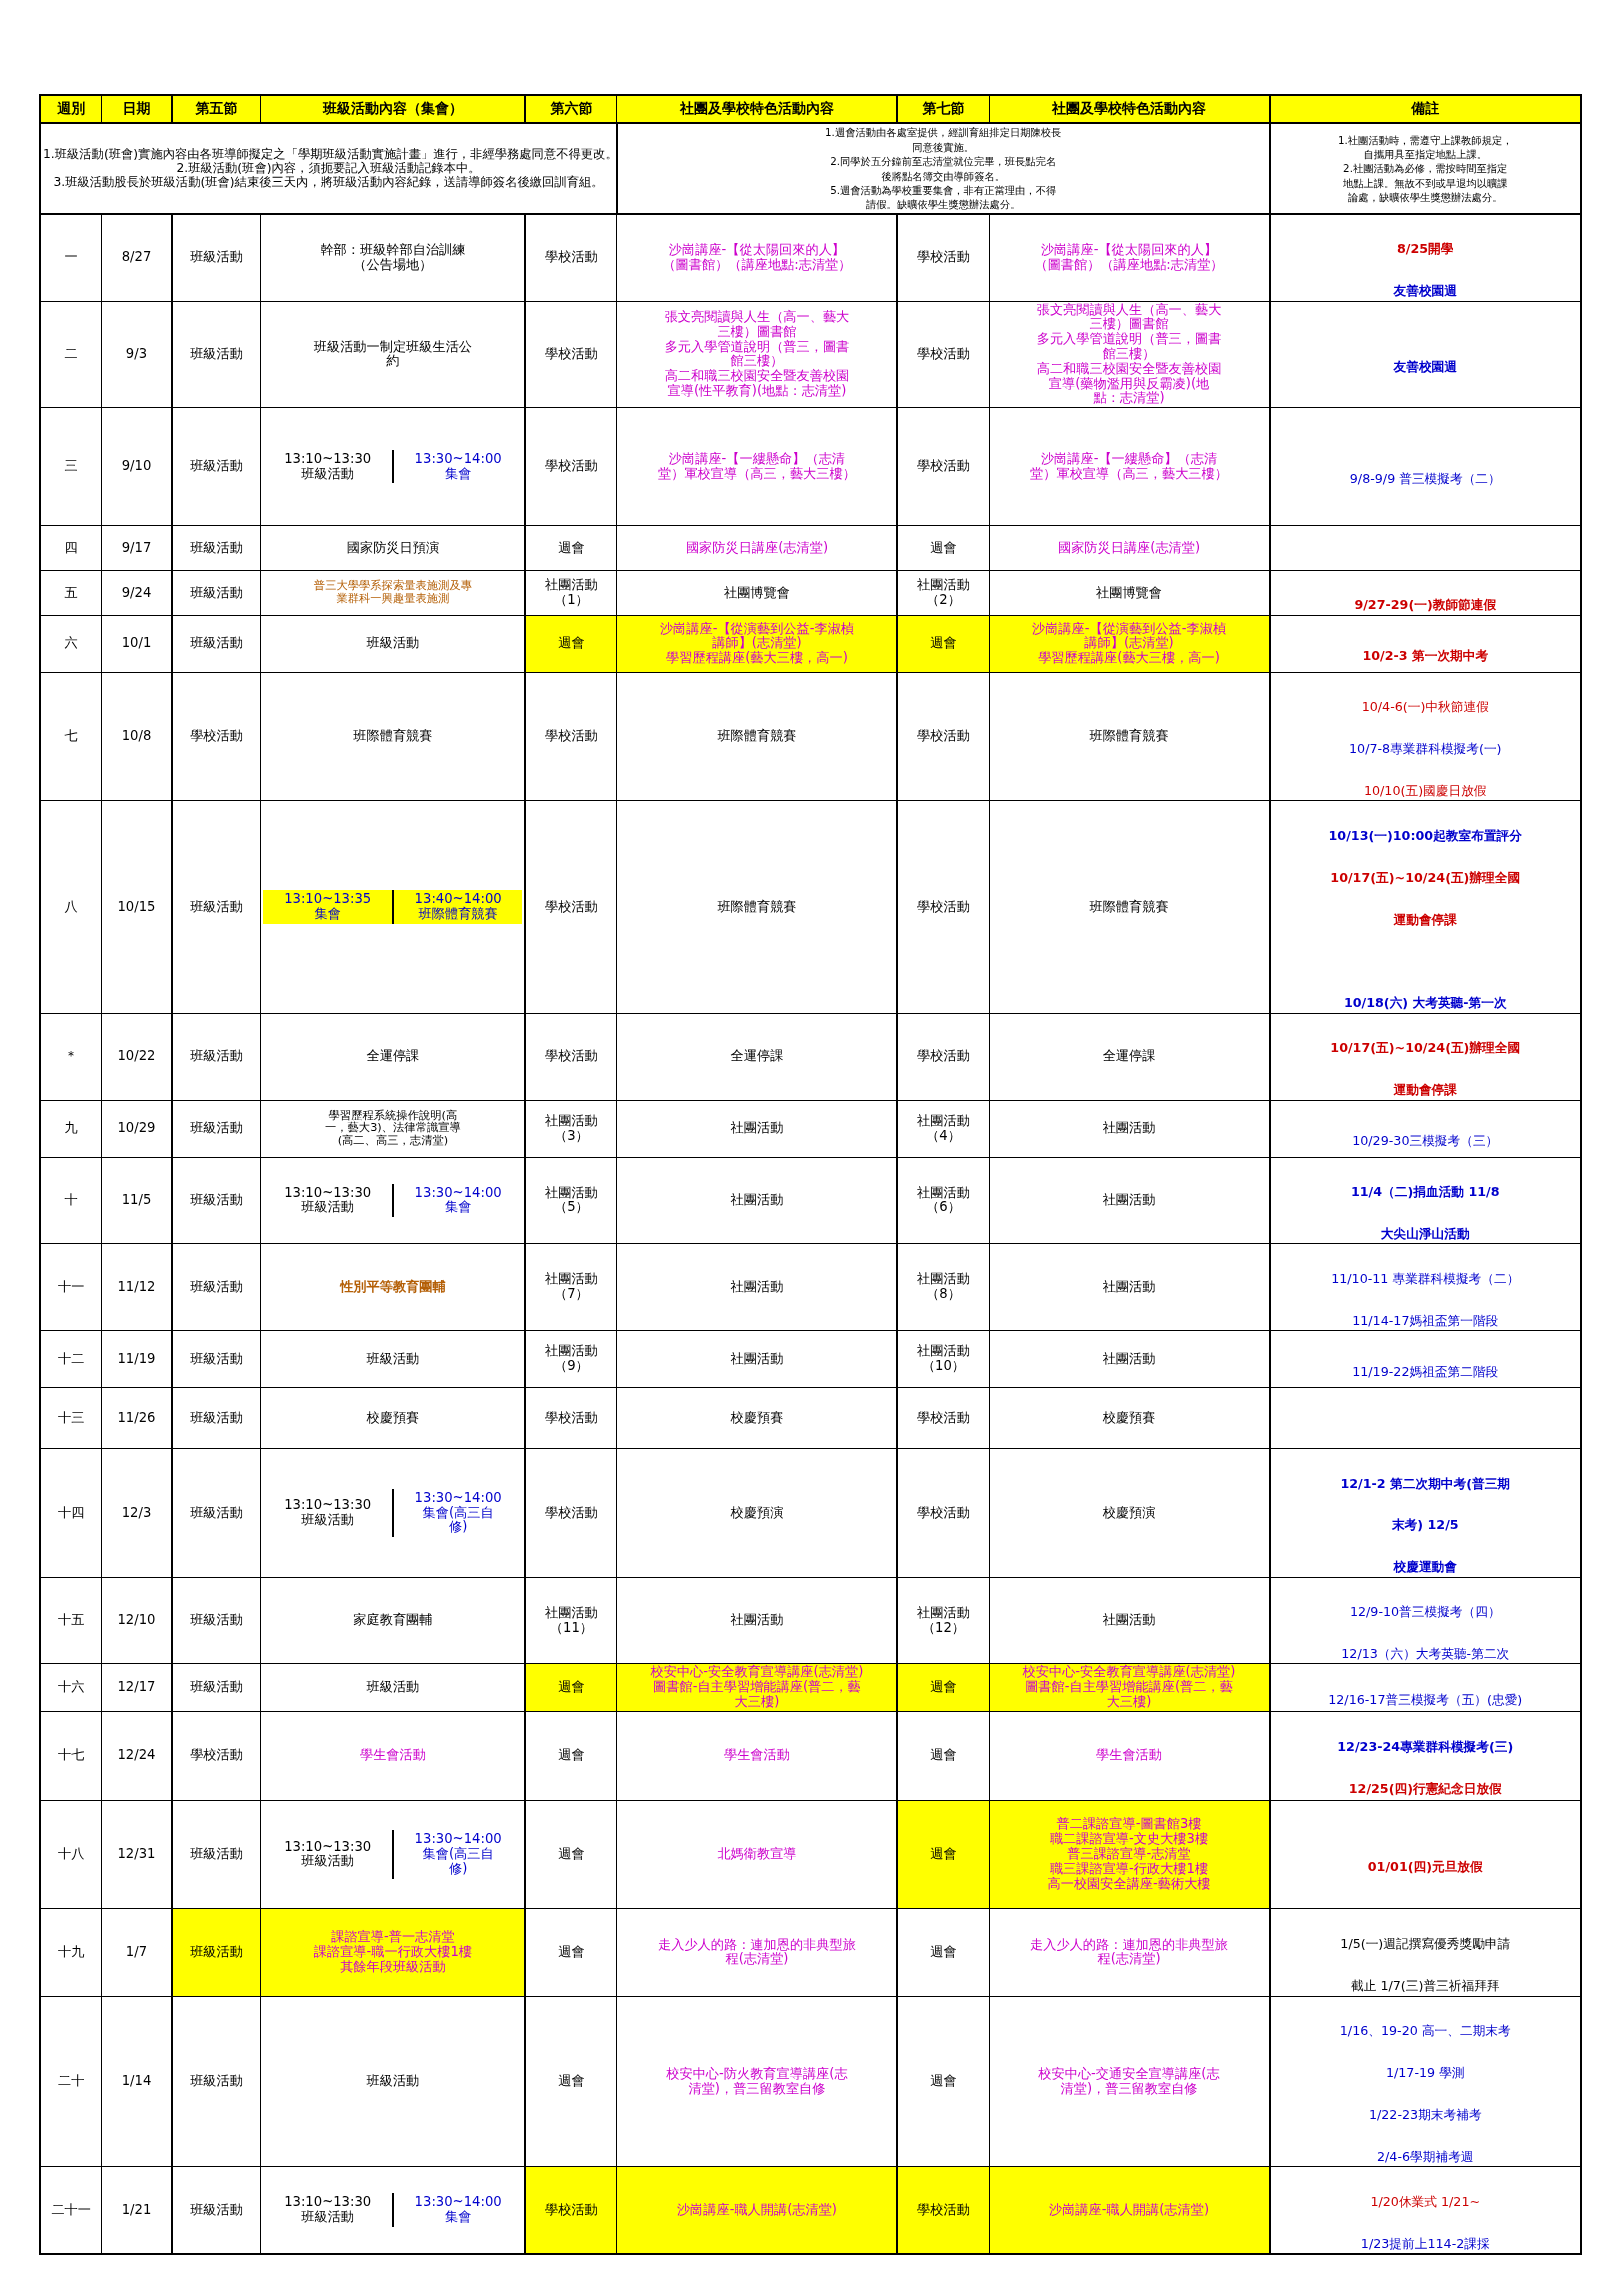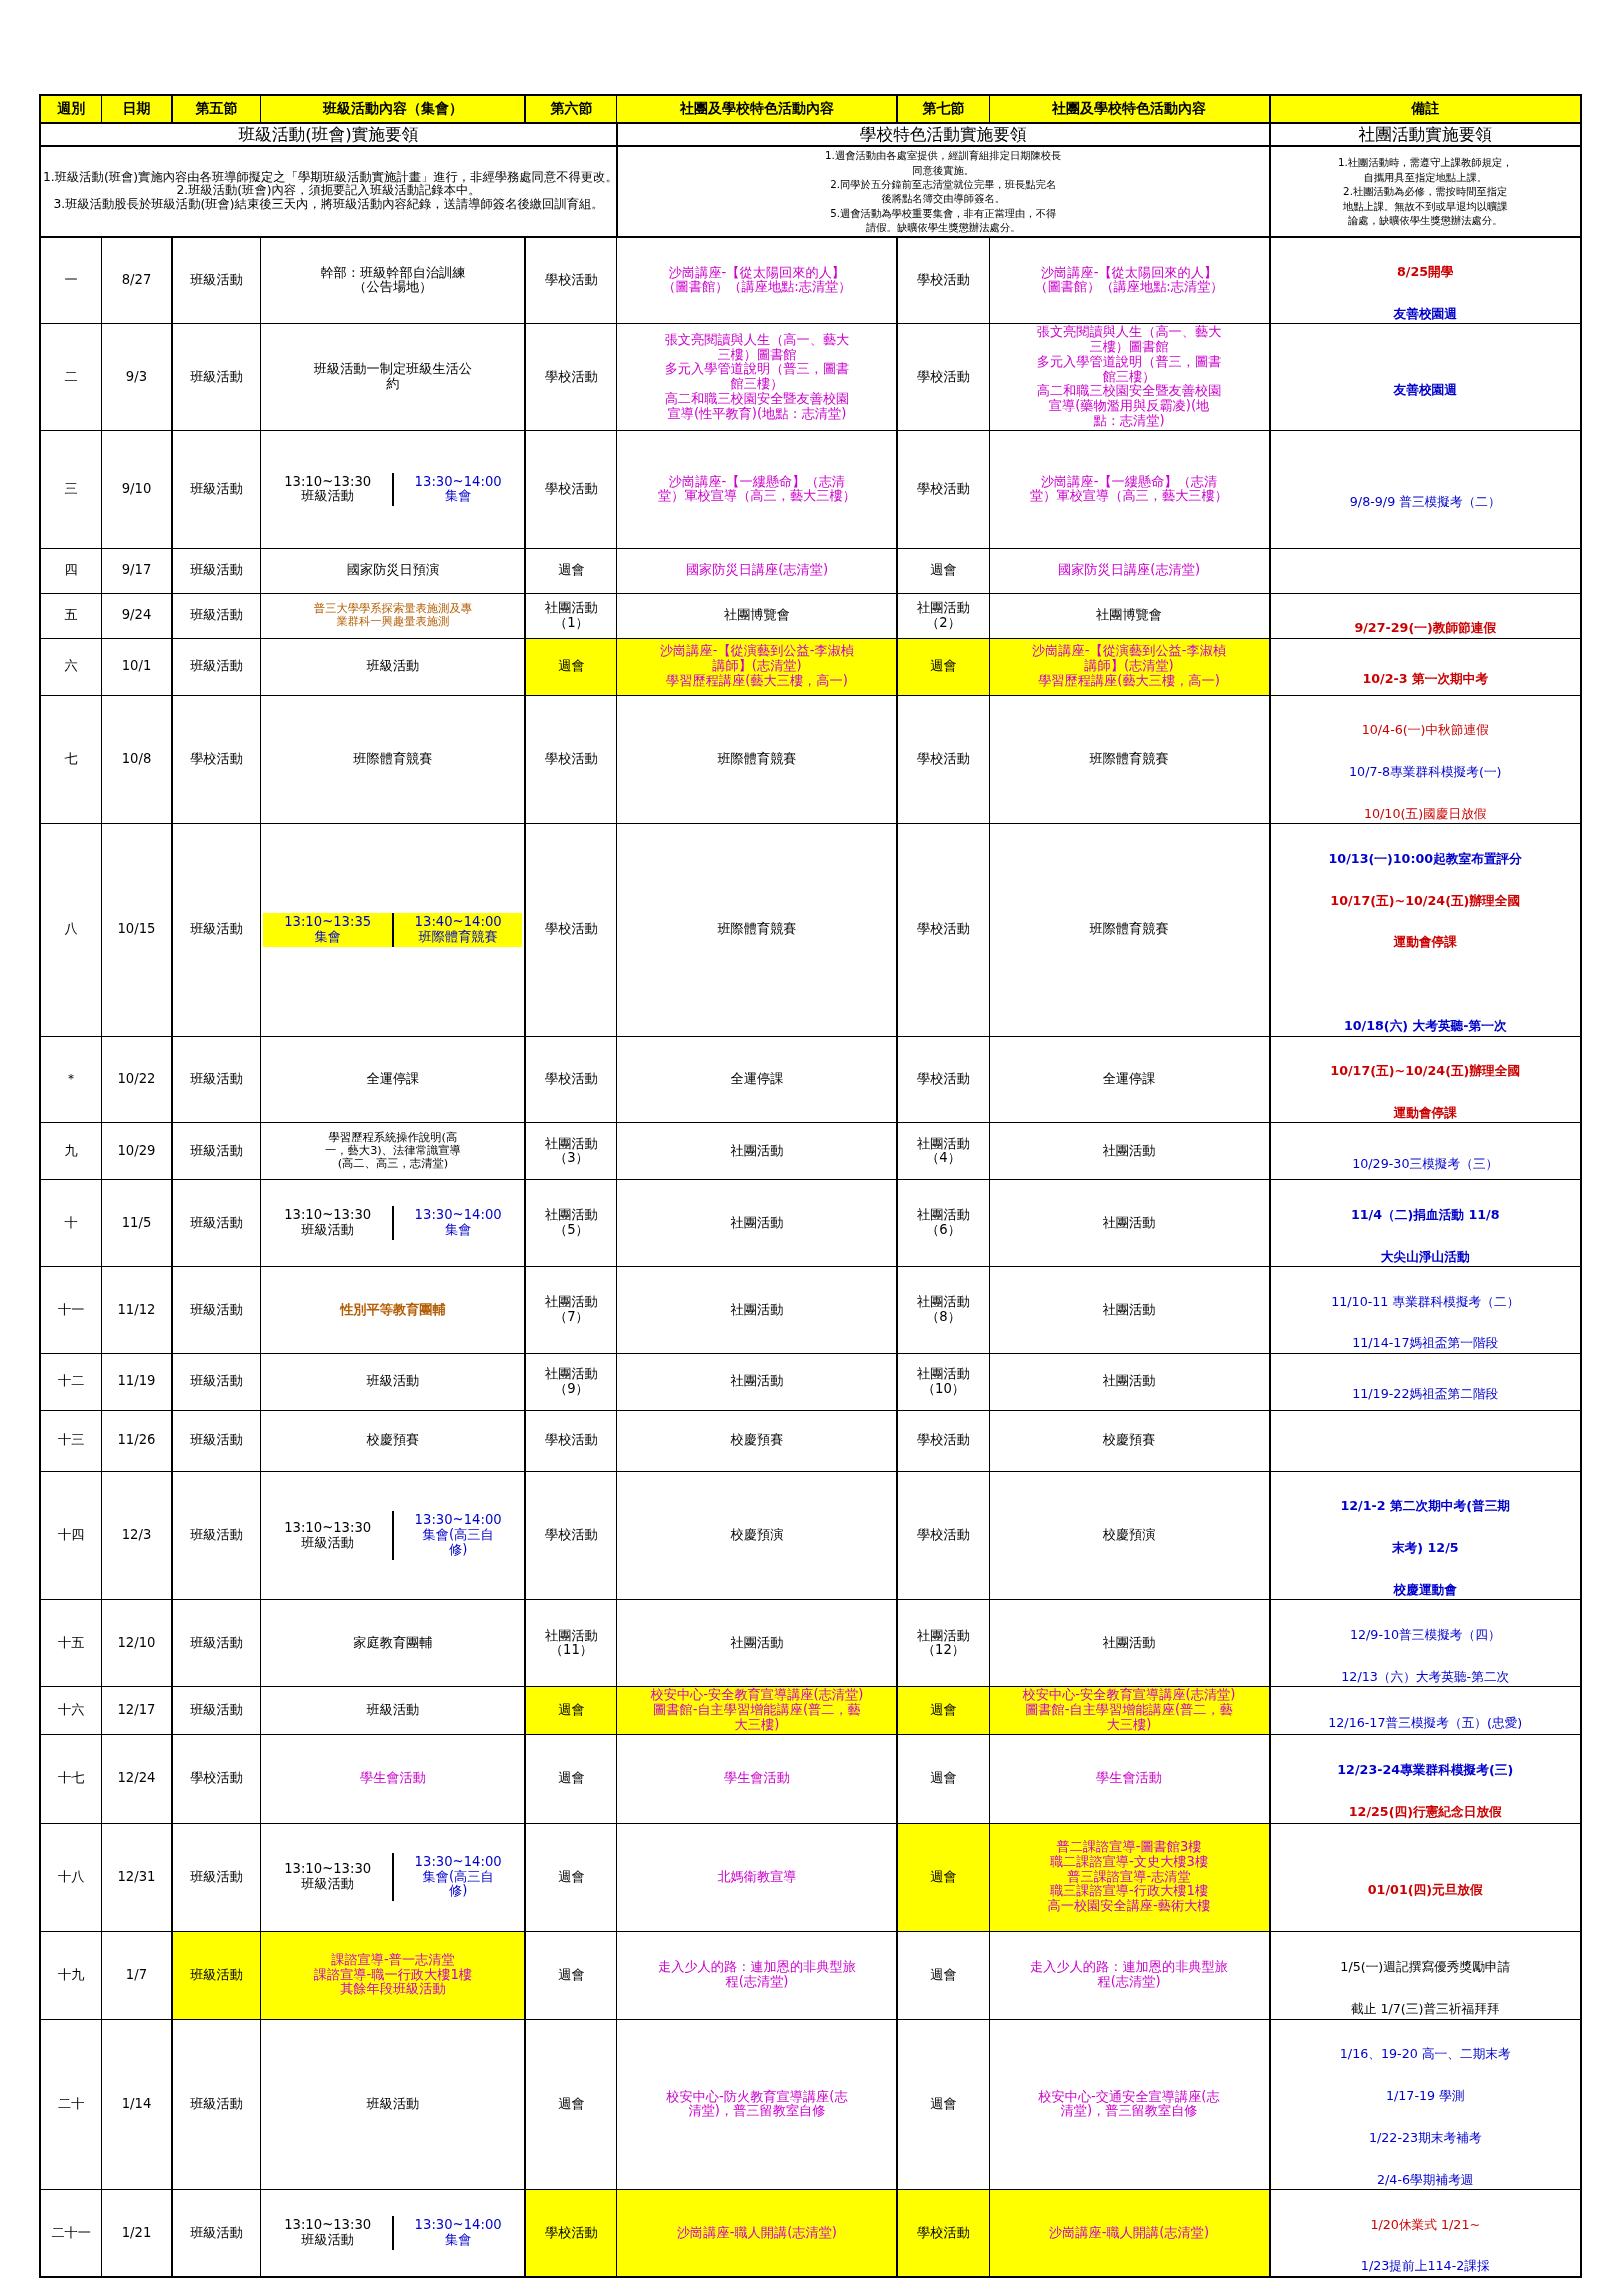--- a/index.html
+++ b/index.html
@@ -128,25 +128,20 @@
       <col style="width:231px">
       <col style="width:80px">
       <col style="width:245px">
       <col style="width:80px">
       <col style="width:245px">
       <col style="width:272px">
     </colgroup>
 
     <tbody>
 
-      <tr>
-        <td class="sec-head bb-thick" colspan="5">班級活動(班會)實施要領</td>
-        <td class="sec-head bb-thick lb-thick" colspan="3">學校特色活動實施要領</td>
-        <td class="sec-head bb-thick lb-thick">社團活動實施要領</td>
-      </tr>
 
       <tr>
         <td class="notes bb-thick" colspan="5">
             <span class="ln">1.班級活動(班會)實施內容由各班導師擬定之「學期班級活動實施計畫」進行，非經學務處同意不得更改。</span>
             <span class="ln">2.班級活動(班會)內容，須扼要記入班級活動記錄本中。</span>
             <span class="ln">3.班級活動股長於班級活動(班會)結束後三天內，將班級活動內容紀錄，送請導師簽名後繳回訓育組。</span>
           </td>
         <td class="notes small bb-thick lb-thick" colspan="3">
             <span class="ln">1.週會活動由各處室提供，經訓育組排定日期陳校長</span>
             <span class="ln">同意後實施。</span>

